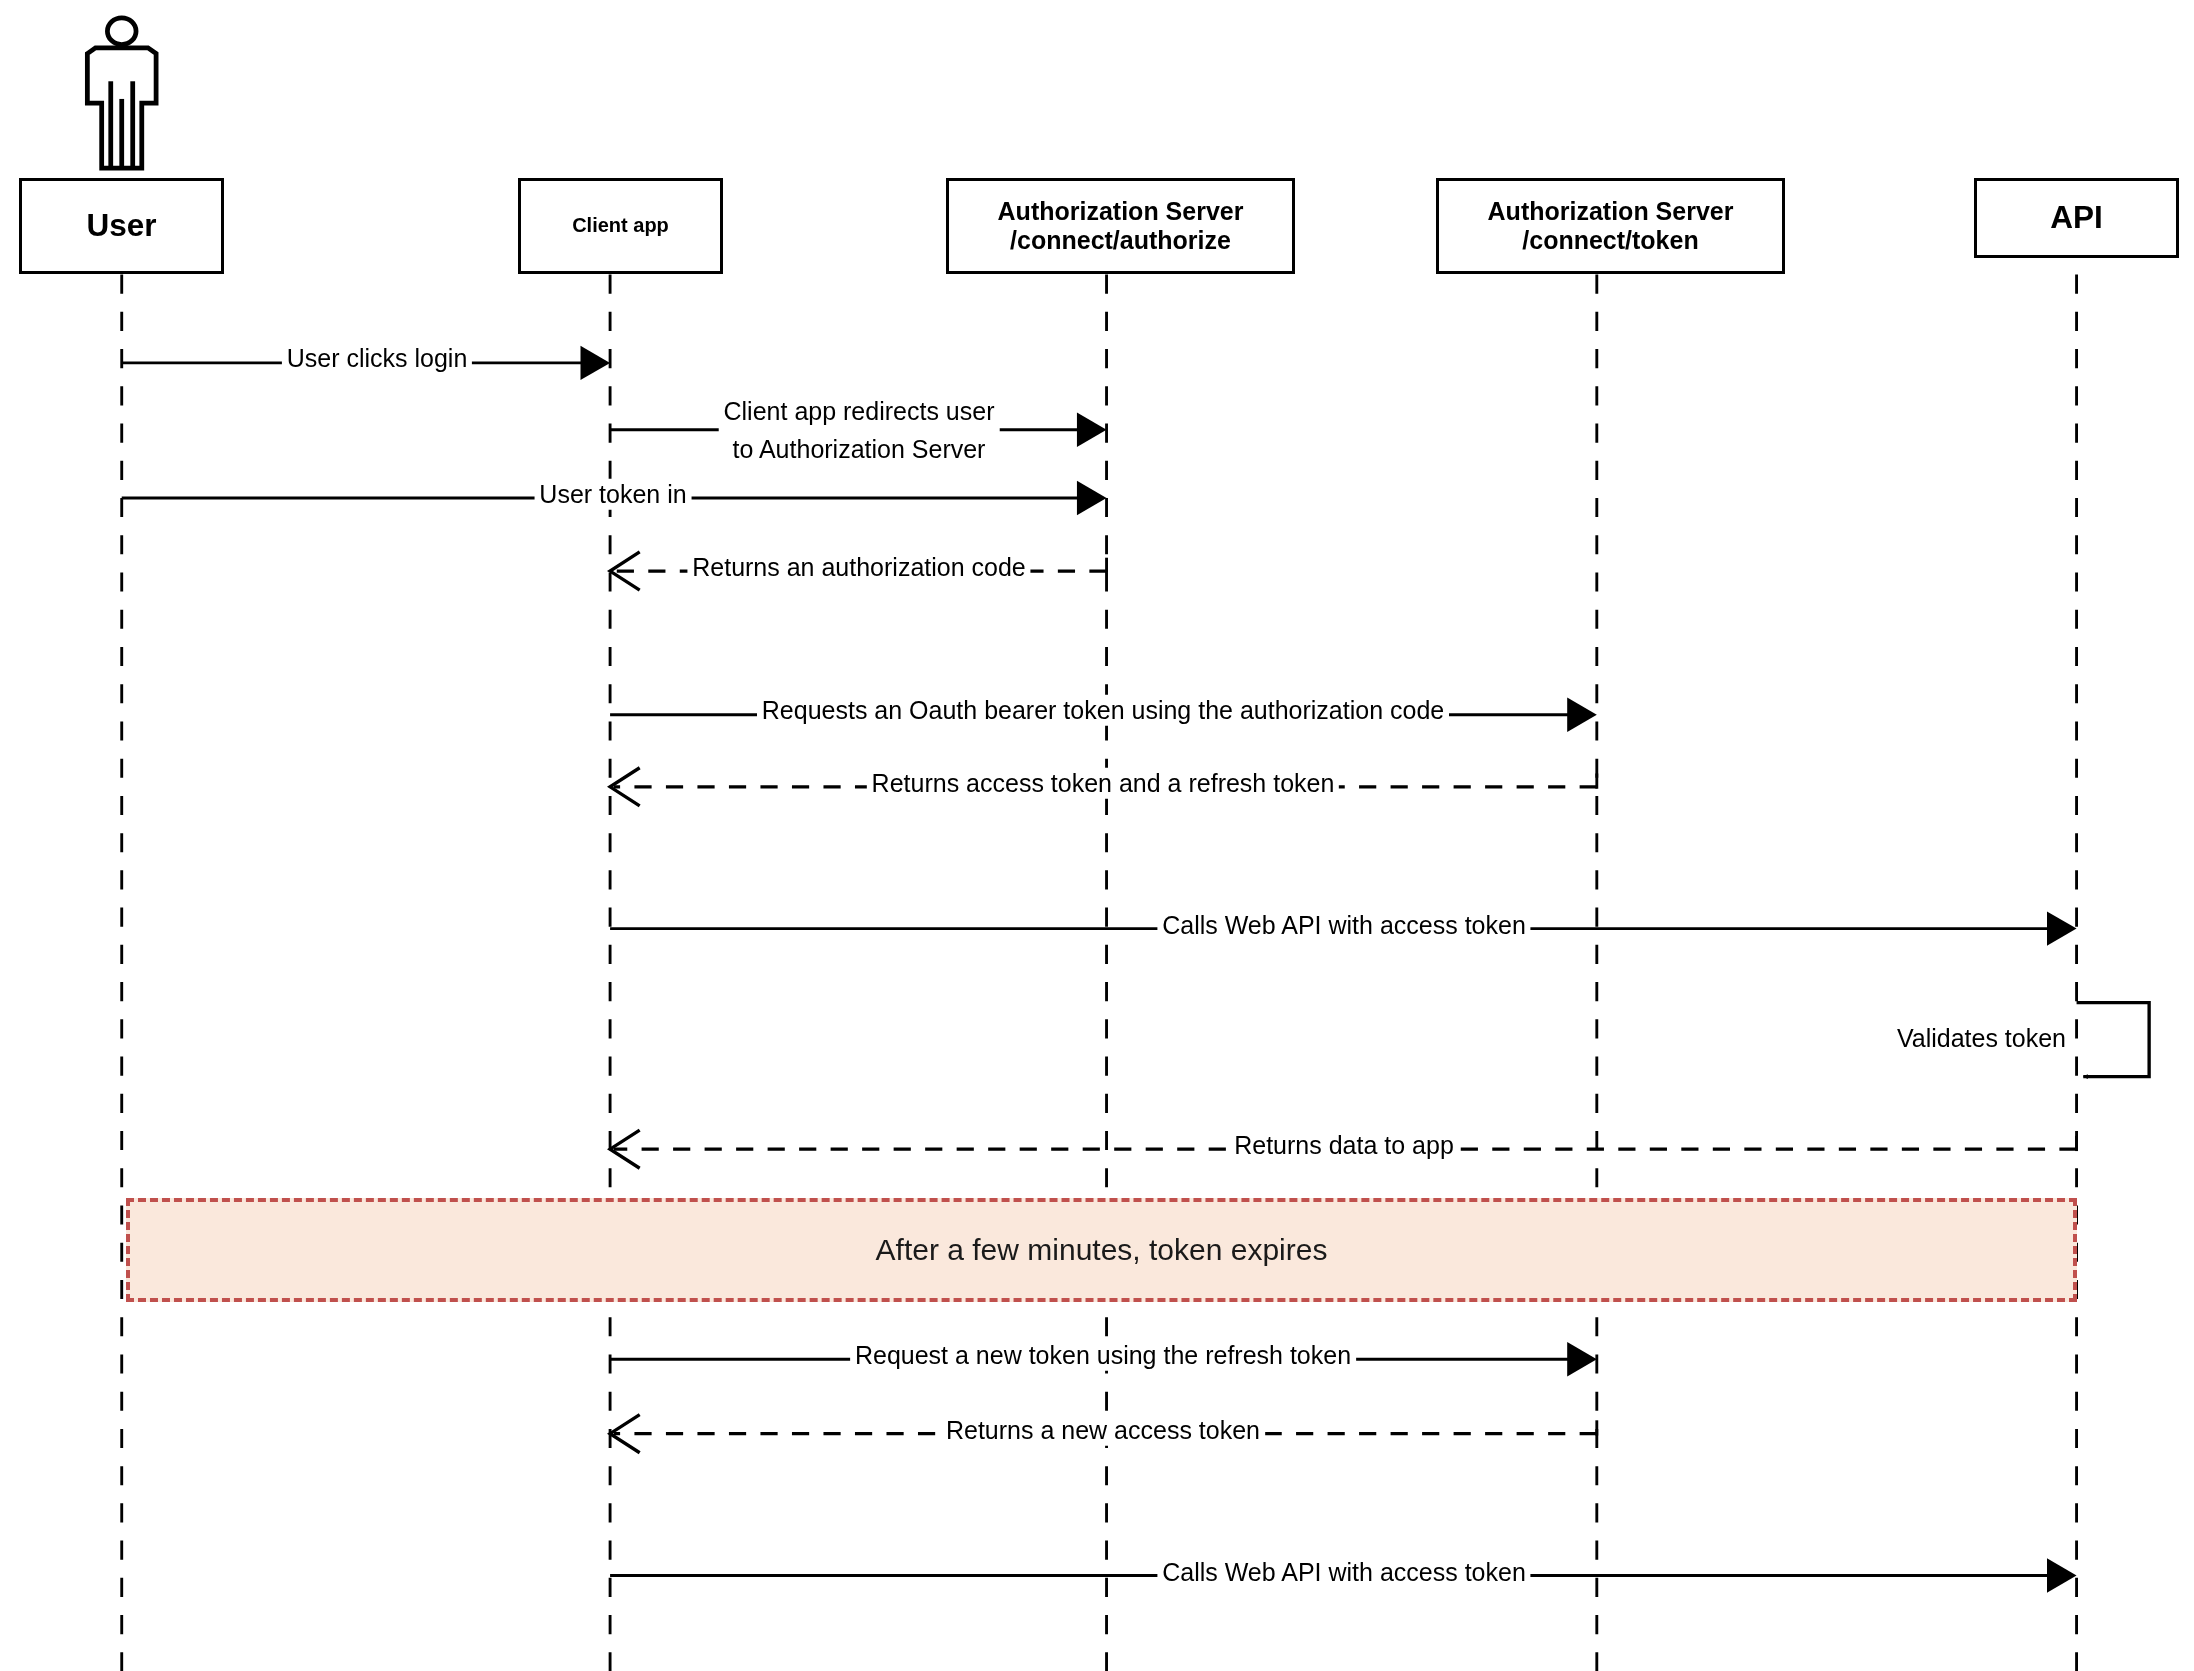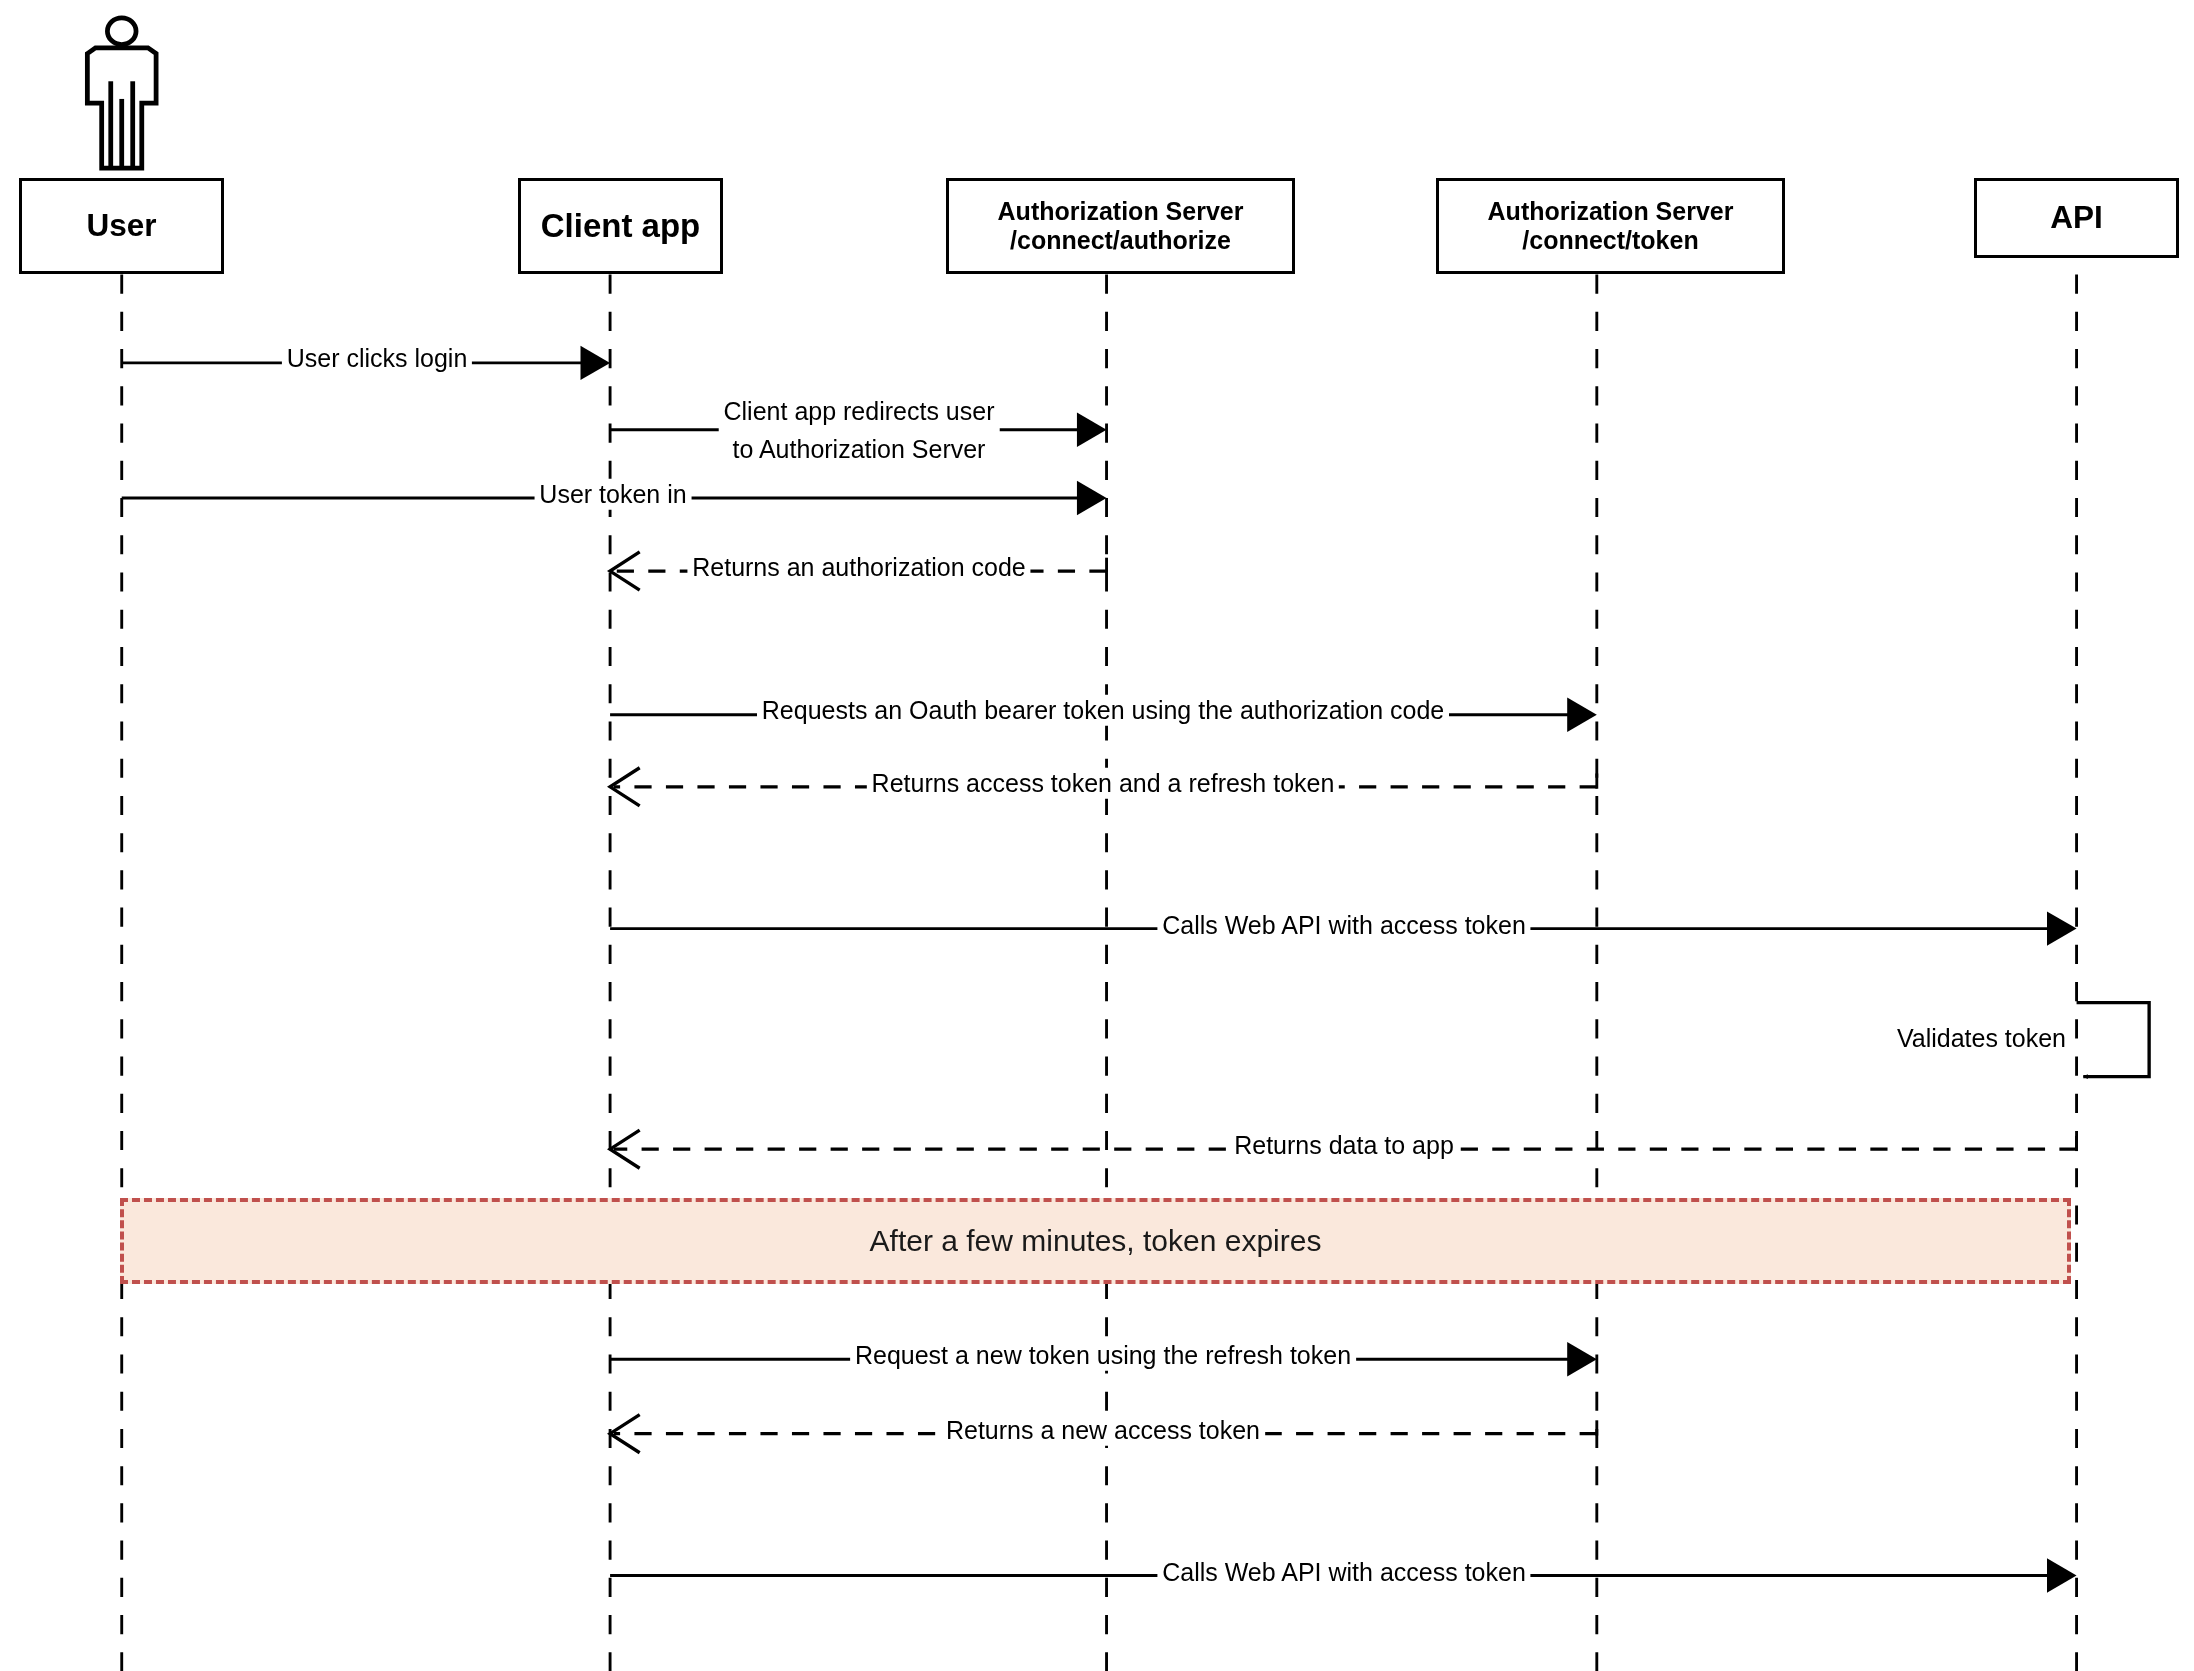--- a/index.html
+++ b/index.html
@@ -134,35 +134,35 @@
         <line x1="3345" y1="2975" x2="3345" y2="3007" stroke="#000000" stroke-width="6"></line>
         <line x1="1278" y1="3300" x2="4342" y2="3300" stroke="#000000" stroke-width="6"></line>
         <path d="M 4350 3300 L 4288 3264 L 4288 3336 Z" fill="#000000"></path>
       </g>
   </svg>
 
   <div id="lane-boxes">
       <div class="lane-box" style="left: 19px; top: 178px; width: 205px; height: 96px; font-size: 31.5px;">
         <span class="lane-label">User</span>
       </div>
-      <div class="lane-box" style="left: 518px; top: 178px; width: 205px; height: 96px; font-size: 33px;">
+      <div class="lane-box" style="left: 518px; top: 178px; width: 205px; height: 96px; font-size: 20px;">
         <span class="lane-label">Client app</span>
       </div>
       <div class="lane-box" style="left: 946px; top: 178px; width: 349px; height: 96px; font-size: 25px;">
         <span class="lane-label">Authorization Server<br>/connect/authorize</span>
       </div>
       <div class="lane-box" style="left: 1436px; top: 178px; width: 349px; height: 96px; font-size: 25px;">
         <span class="lane-label">Authorization Server<br>/connect/token</span>
       </div>
       <div class="lane-box" style="left: 1974px; top: 178px; width: 205px; height: 80px; font-size: 31.5px;">
         <span class="lane-label">API</span>
       </div>
     </div>
 
-  <div class="note-band" id="note-band" style="left: 120px; top: 1198px; width: 1951px; height: 86px;">
+  <div class="note-band" id="note-band" style="left: 126px; top: 1198px; width: 1951px; height: 104px;">
     <span class="note-text">After a few minutes, token expires</span>
   </div>
 
   <div id="message-labels">
       <div class="msg-label" style="left: 377px; top: 358px; font-size: 25px;">User clicks login</div>
       <div class="msg-label two-line" style="left: 859px; top: 430px; font-size: 25px;">Client app redirects user<br>to Authorization Server</div>
       <div class="msg-label" style="left: 613px; top: 494px; font-size: 25px;">User token in</div>
       <div class="msg-label" style="left: 859px; top: 567px; font-size: 25px;">Returns an authorization code</div>
       <div class="msg-label" style="left: 1103px; top: 710px; font-size: 25px;">Requests an Oauth bearer token using the authorization code</div>
       <div class="msg-label" style="left: 1103px; top: 783px; font-size: 25px;">Returns access token and a refresh token</div>

